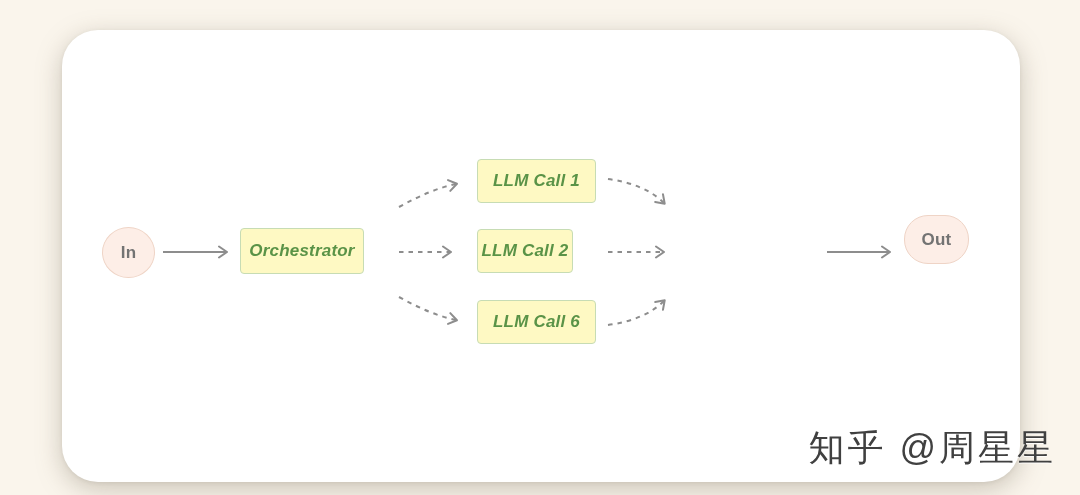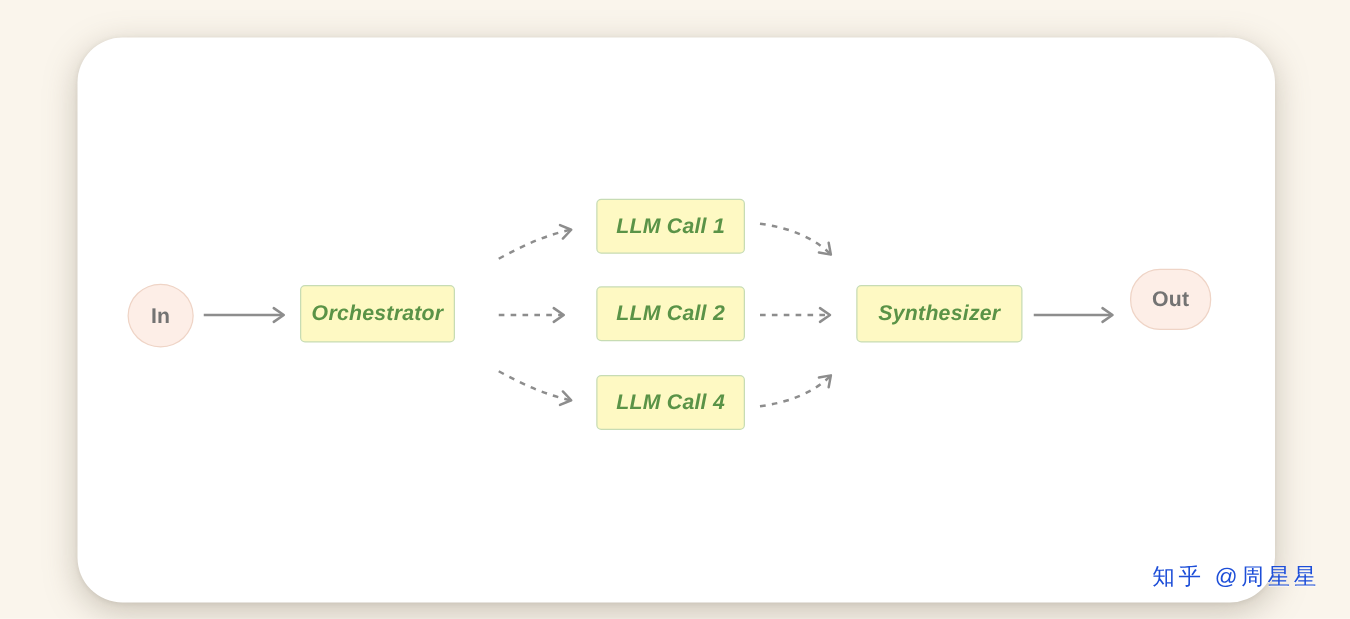--- a/index.html
+++ b/index.html
@@ -29,27 +29,27 @@
     color:#5a9347;
     font-style:italic;
   }
   .pill{
     background:#fdeee7;border:1.5px solid #efd4c6;
     color:#737373;
   }
   .node-in{left:102px;top:227px;width:53px;height:51px;border-radius:50%;}
   .node-orchestrator{left:240px;top:228px;width:124px;height:46px;}
   .node-llm1{left:477px;top:159px;width:119px;height:44px;}
-  .node-llm2{left:477px;top:229px;width:119px;height:44px;}
+  .node-llm2{left:477px;top:229px;width:96px;height:44px;}
   .node-llm3{left:477px;top:300px;width:119px;height:44px;}
   .node-synthesizer{left:685px;top:228px;width:133px;height:46px;}
   .node-out{left:904px;top:215px;width:65px;height:49px;border-radius:24px;}
   .watermark{
     position:absolute;right:24px;bottom:22px;z-index:4;
-    color:#1d4ed8;font-size:18px;letter-spacing:3px;font-weight:400;
+    color:#404040;font-size:36px;letter-spacing:3px;font-weight:400;
     text-shadow:0 1px 0 rgba(255,255,255,.8);
   }
 </style>
 </head>
 <body>
 
 <div class="stage">
 
   <div class="card"></div>
 
@@ -73,21 +73,20 @@
   </svg>
 
   <div class="node pill node-in">In</div>
 
   <div class="node box node-orchestrator">Orchestrator</div>
 
   <div class="node box node-llm1">LLM Call 1</div>
 
   <div class="node box node-llm2">LLM Call 2</div>
 
-  <div class="node box node-llm3">LLM Call 4</div>
+  <div class="node box node-llm3">LLM Call 6</div>
 
-  <div class="node box node-synthesizer">Synthesizer</div>
 
   <div class="node pill node-out">Out</div>
 
   <div class="watermark">知乎 @周星星</div>
 
 </div>
 
 </body></html>

